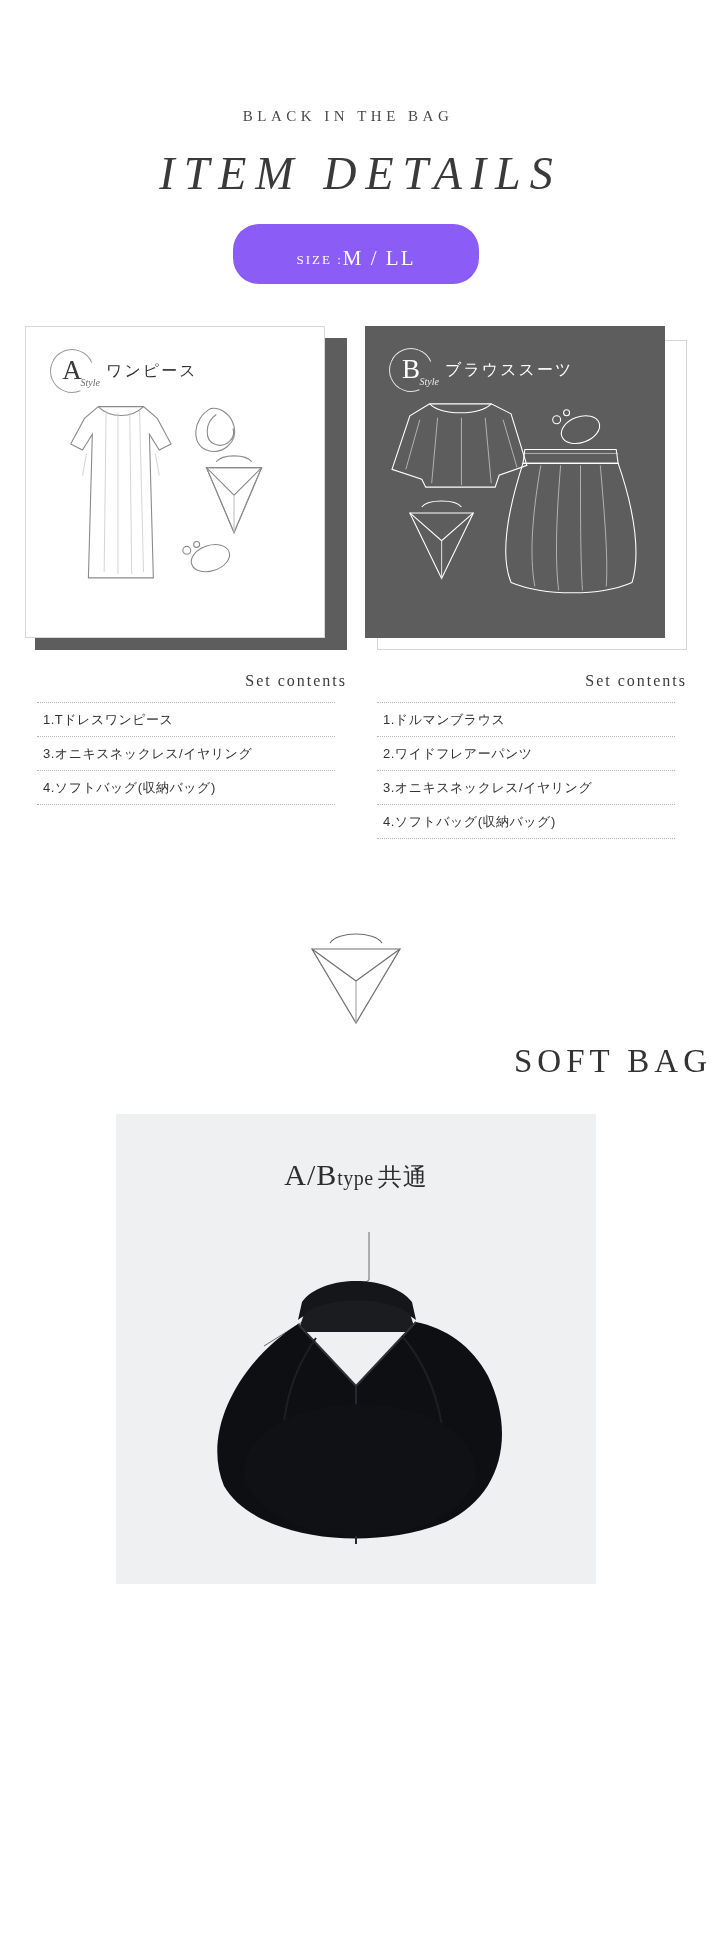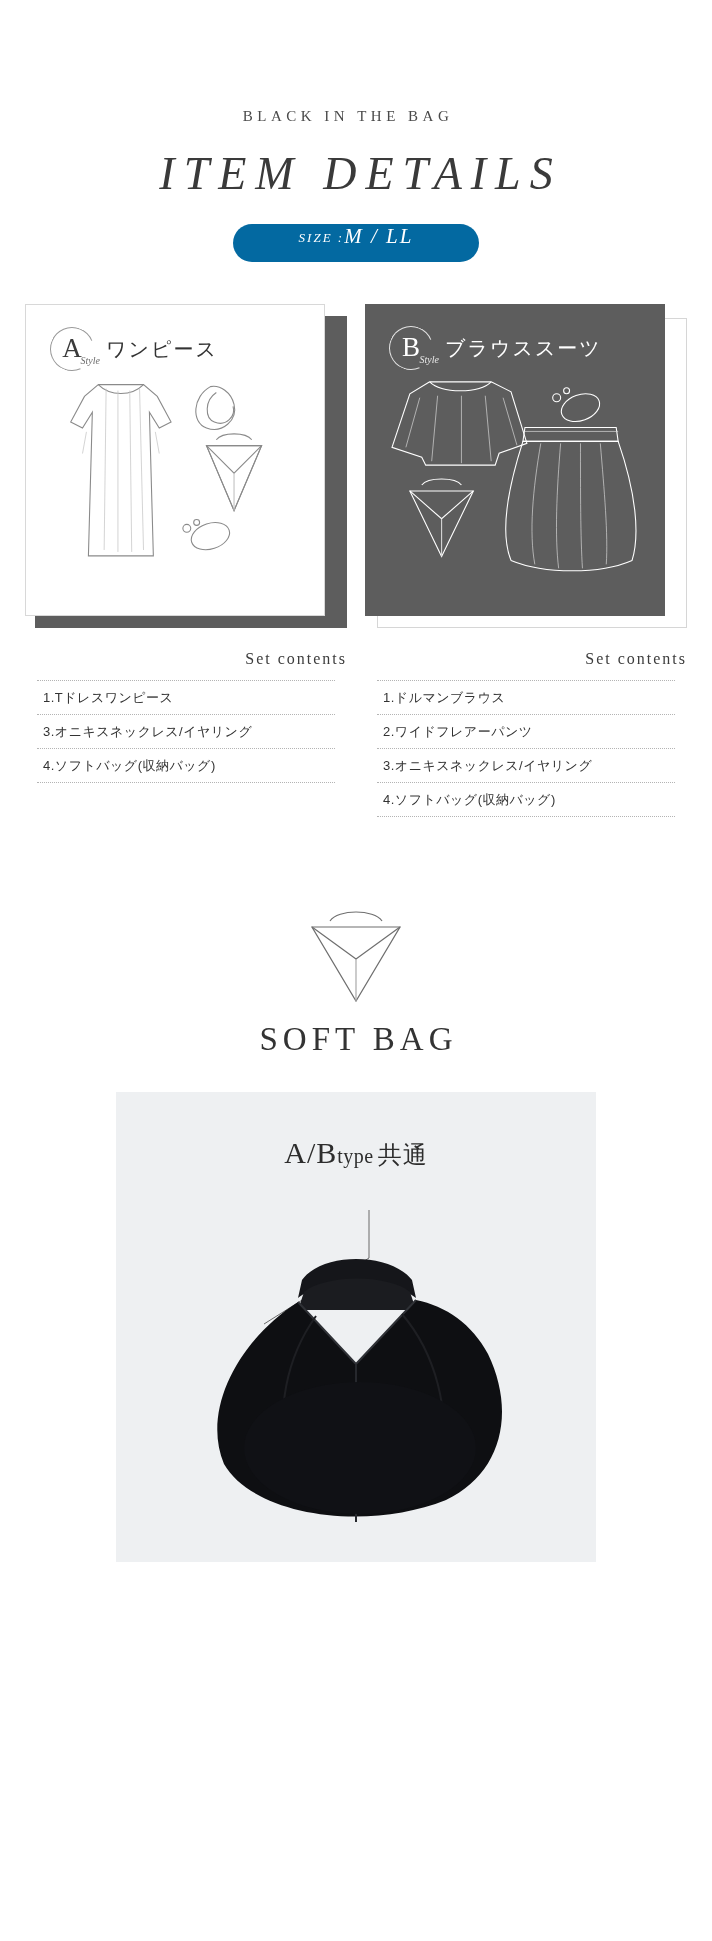--- a/index.html
+++ b/index.html
@@ -41,26 +41,25 @@
     font-size: 46px;
     letter-spacing: 9px;
     font-weight: 400;
     color: #3a3a3a;
     margin: 0 0 24px 0;
     text-indent: 9px;
     font-style: italic;
   }
   .size-pill {
     display: inline-block;
-    background: #0369a1;
+    background: #8b5cf6;
     color: #ffffff;
     border-radius: 26px;
-    padding: 0 46px 13px 46px;
+    padding: 22px 46px 13px 46px;
     min-width: 246px;
-    font-style: italic;
   }
   .size-pill .size-label {
     font-size: 13px;
     letter-spacing: 2px;
     vertical-align: 1px;
   }
   .size-pill .size-value {
     font-size: 21px;
     letter-spacing: 2px;
   }
@@ -144,21 +143,21 @@
     right: -2px;
     bottom: 9px;
     font-size: 10px;
     font-style: italic;
     color: #6d6d6d;
     text-align: center;
   }
   .card-figure.dark .style-badge .sub { color: #e8e8e8; }
   .panel-title {
     font-family: "Liberation Sans", sans-serif;
-    font-size: 20px;
+    font-size: 16px;
     letter-spacing: 2px;
     color: #333;
   }
   .card-figure.dark .panel-title { color: #ffffff; }
 
   .sketch {
     position: absolute;
     left: 0; right: 0; top: 58px; bottom: 6px;
   }
   .sketch svg { display: block; width: 100%; height: 100%; }
@@ -200,20 +199,21 @@
   }
   .softbag .icon svg { display:block; width: 100%; height: 100%; }
   .softbag h2 {
     font-family: "Liberation Serif", serif;
     font-weight: 400;
     font-size: 33px;
     letter-spacing: 5px;
     color: #333;
     margin: 8px 0 6px 0;
     text-indent: 5px;
+    text-align: right;
   }
   .softbag .jp {
     font-family: "Liberation Sans", sans-serif;
     font-size: 19px;
     letter-spacing: 1px;
     color: #333;
     margin: 0;
   }
 
   

